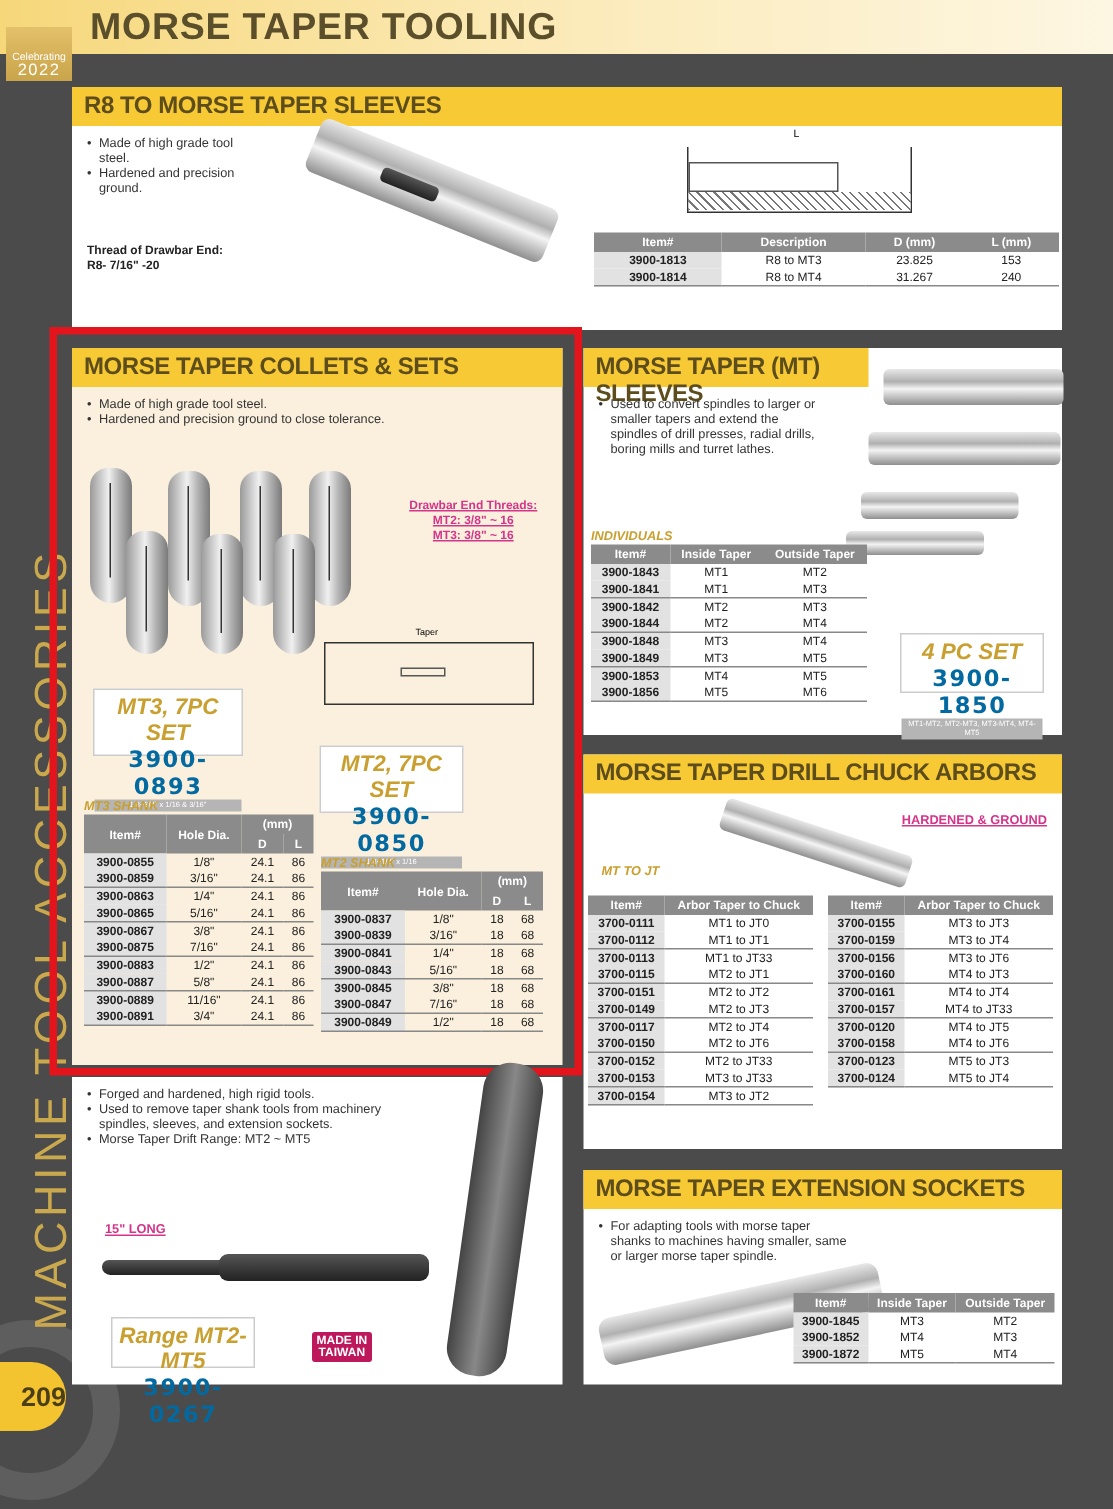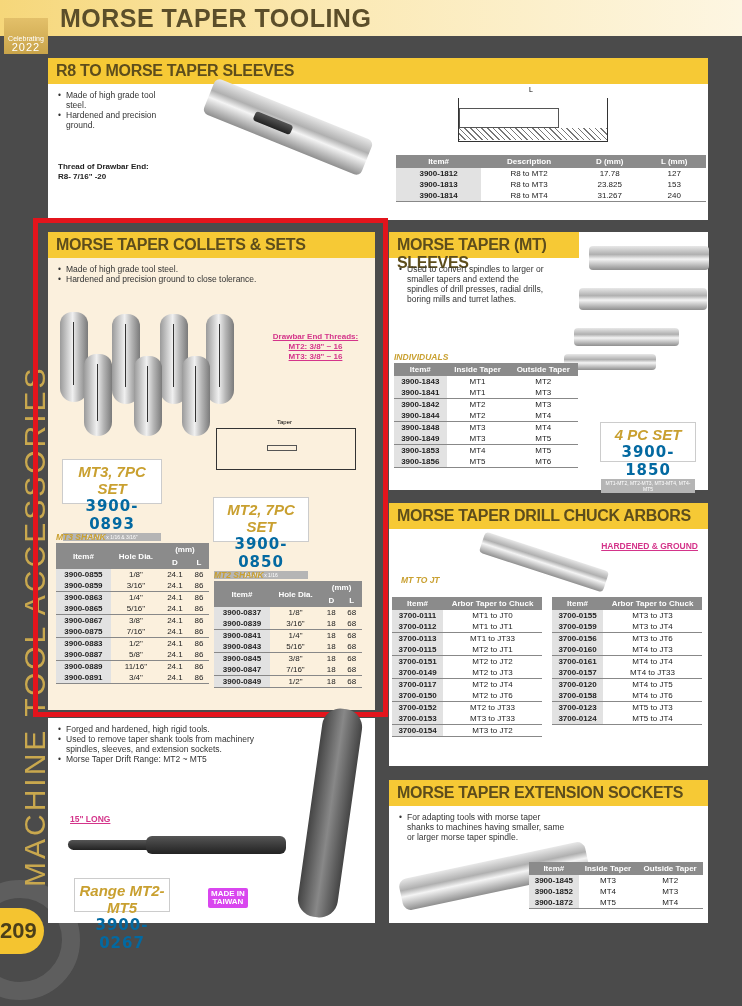--- a/index.html
+++ b/index.html
@@ -29,21 +29,21 @@
     color: #c9a84e; font-size: 30px; letter-spacing: 3px; font-weight: normal;
     white-space: nowrap;
   }
   .gear {
     position: absolute; left: -40px; top: 880px; width: 120px; height: 120px;
     border-radius: 50%; border: 18px solid #666; opacity: 0.7;
   }
   .page-num {
     position: absolute; left: 0; top: 908px; width: 44px; height: 46px;
     background: #f4c430; border-radius: 0 24px 24px 0;
-    color: #4b3f1a; font-size: 22px; font-weight: bold; text-align: left; line-height: 46px;
+    color: #4b3f1a; font-size: 18px; font-weight: bold; text-align: right; line-height: 46px;
   }
   .panel { position: absolute; background: #ffffff; }
   .panel-hdr {
     background: #f6c935; color: #5d4d1c; font-weight: bold;
     font-size: 16px; letter-spacing: -0.3px; padding: 4px 8px; height: 26px;
     font-family: "Liberation Sans", sans-serif; transform-origin: left;
   }
   .panel-hdr .red { color: #e0301e; }
   ul.bul { list-style: none; font-size: 8.5px; color: #333; padding: 6px 10px; line-height: 10px; }
   ul.bul li { padding-left: 8px; position: relative; }
@@ -74,21 +74,21 @@
     position: absolute; left: 33px; top: 218px; width: 355px; height: 499px;
     border: 5px solid #e3141c; pointer-events: none;
   }
   .collet {
     position: absolute; width: 28px; border-radius: 12px 12px 14px 14px;
     background: linear-gradient(90deg, #9a9a9a, #f0f0f0 45%, #b5b5b5 70%, #7a7a7a);
   }
   .collet::after { content:""; position:absolute; left:13px; top:10px; width:1px; height:70%; background:#333; }
   .drawing { position: absolute; border: 1px solid #333; }
   .taiwan {
-    position: absolute; background: #d946ef; color: #fff; font-size: 8px; font-weight: bold;
+    position: absolute; background: #be185d; color: #fff; font-size: 8px; font-weight: bold;
     text-align: center; line-height: 8px; padding: 2px 3px; border-radius: 2px;
   }
 </style>
 </head>
 <body>
 
 <div class="header">
   <div class="anniv">
     <span>Celebrating</span>
     <span class="yr">2022</span>
@@ -120,26 +120,20 @@
   <table class="spec" style="position:absolute;left:348px;top:97px;width:310px;">
     <thead>
         <tr>
       <th>Item#</th>
       <th>Description</th>
       <th>D (mm)</th>
       <th>L (mm)</th>
     </tr>
       </thead>
     <tbody>
-      <tr>
-          <td class="item">3900-1812</td>
-          <td>R8 to MT2</td>
-          <td>17.78</td>
-          <td>127</td>
-        </tr>
       <tr>
           <td class="item">3900-1813</td>
           <td>R8 to MT3</td>
           <td>23.825</td>
           <td>153</td>
         </tr>
       <tr>
           <td class="item">3900-1814</td>
           <td>R8 to MT4</td>
           <td>31.267</td>

